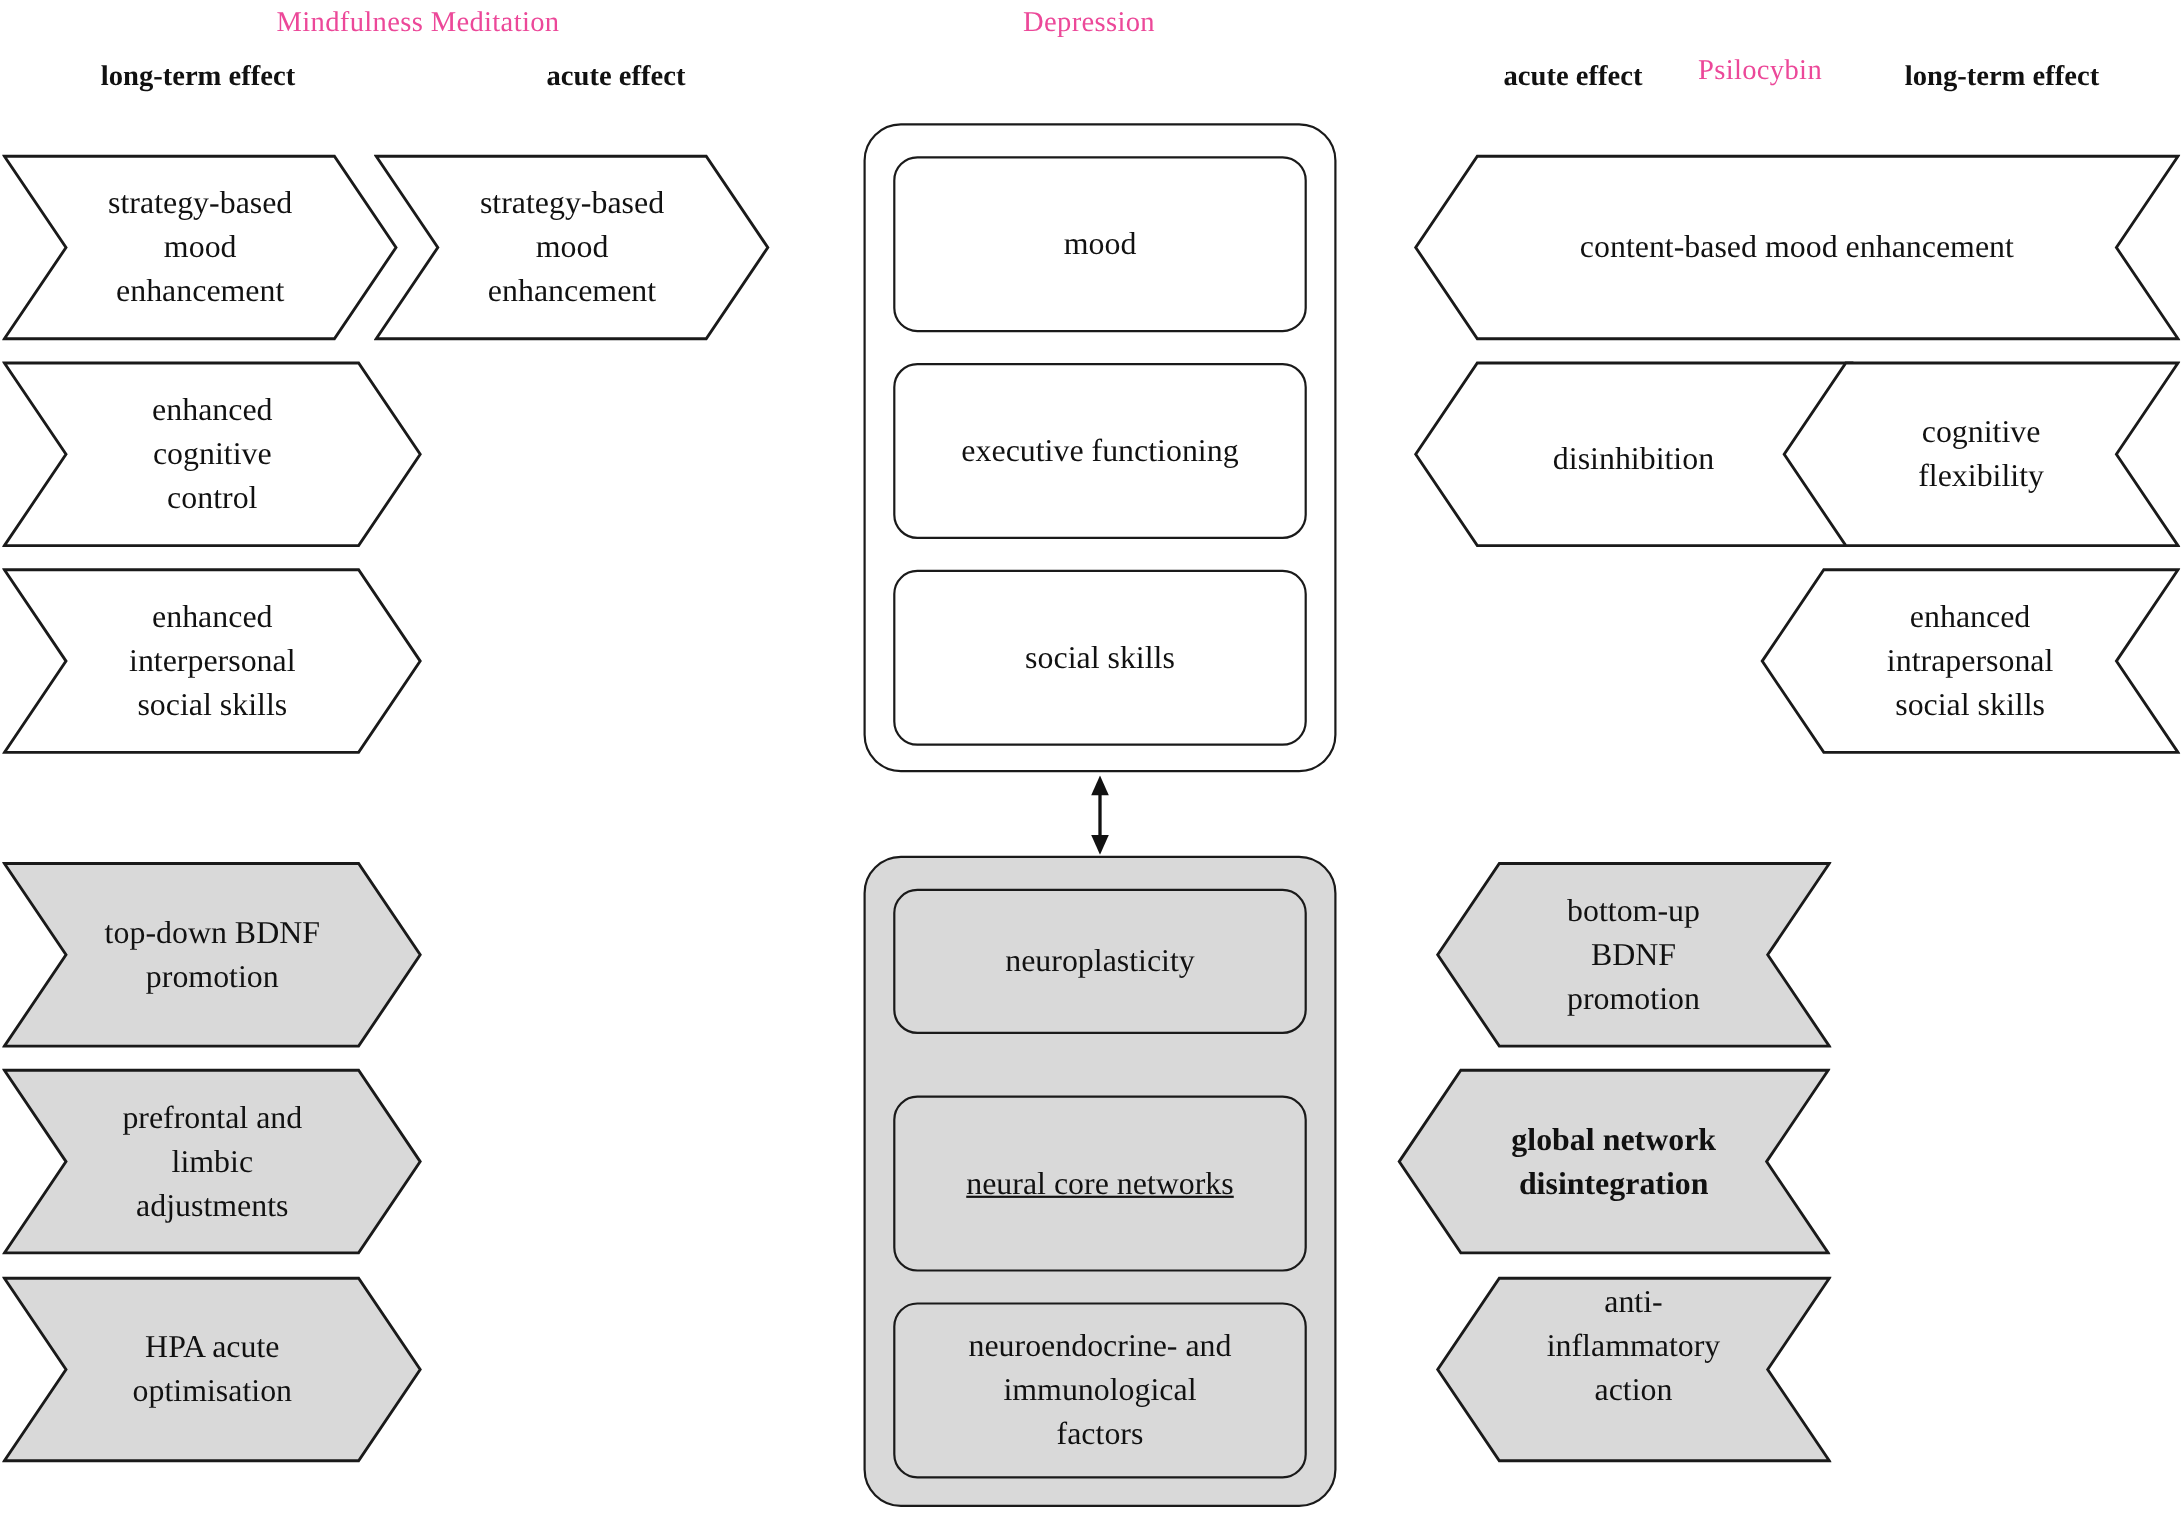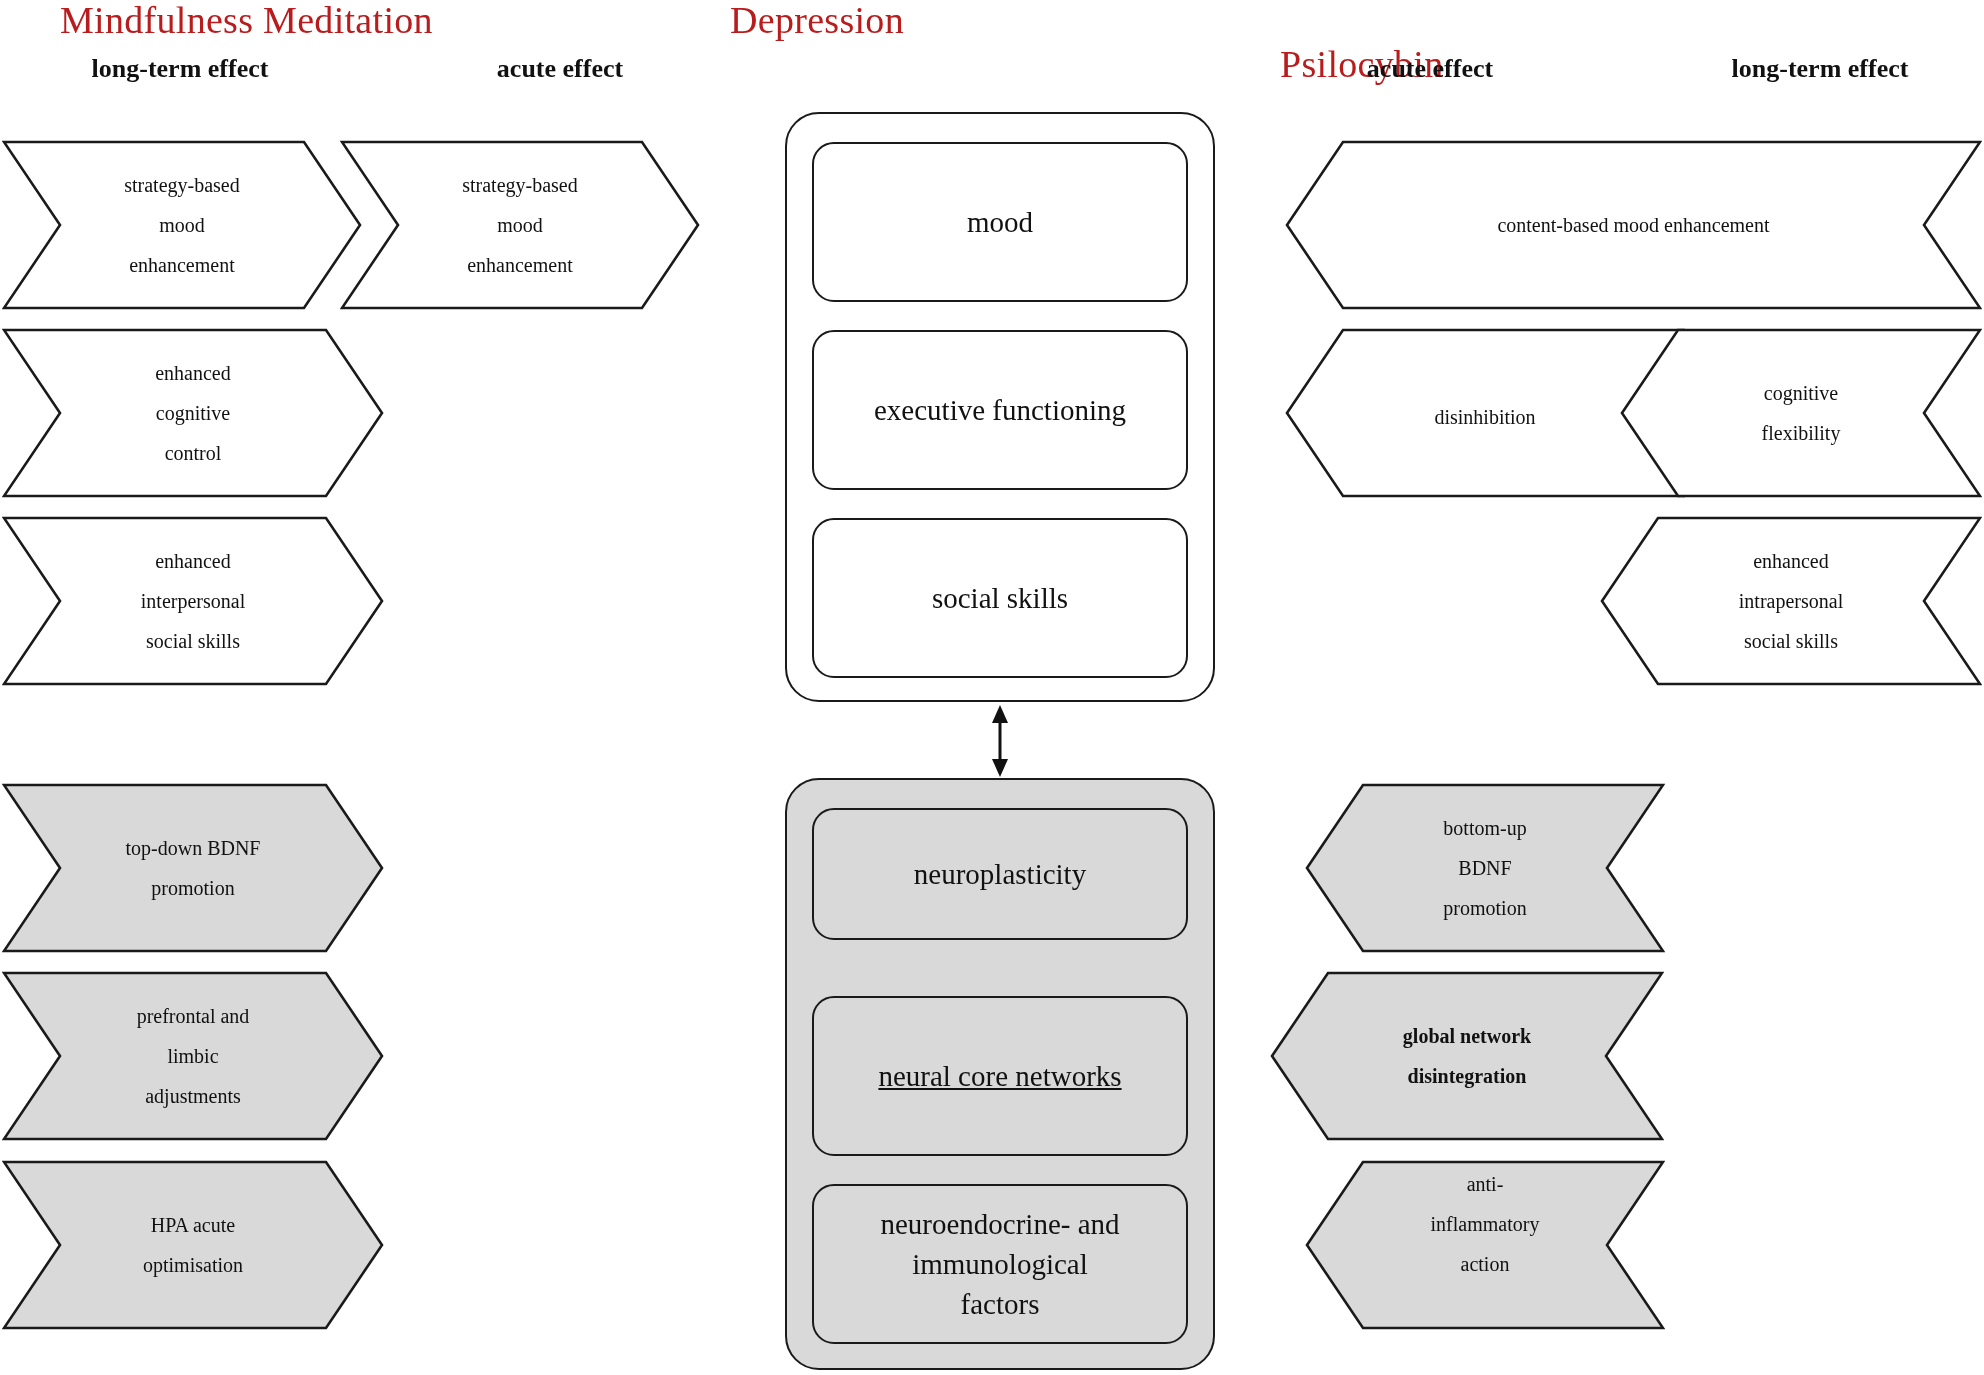--- a/index.html
+++ b/index.html
@@ -18,25 +18,26 @@
   #stage {
     position: absolute;
     left: 0; top: 0;
     width: 1984px;
     height: 1375px;
   }
 
   
   .col-title {
     position: absolute;
-    font-size: 38px;
+    text-align: center;
+    font-size: 26px;
     line-height: 40px;
     letter-spacing: 0.3px;
     white-space: nowrap;
-    color: #b91c1c;
+    color: #ec4899;
   }
   .sub-label {
     position: absolute;
     text-align: center;
     font-size: 26px;
     line-height: 28px;
     white-space: nowrap;
     color: #111;
     font-weight: bold;
   }
@@ -52,21 +53,21 @@
   }
   .chev .chev-label {
     position: absolute;
     left: 0; top: 0;
     width: 100%;
     height: 100%;
     display: flex;
     align-items: center;
     justify-content: center;
     text-align: center;
-    font-size: 20px;
+    font-size: 29px;
     line-height: 40px;
     white-space: pre-line;
     color: #111;
     pointer-events: none;
   }
 
   
   .panel {
     position: absolute;
     box-sizing: border-box;

